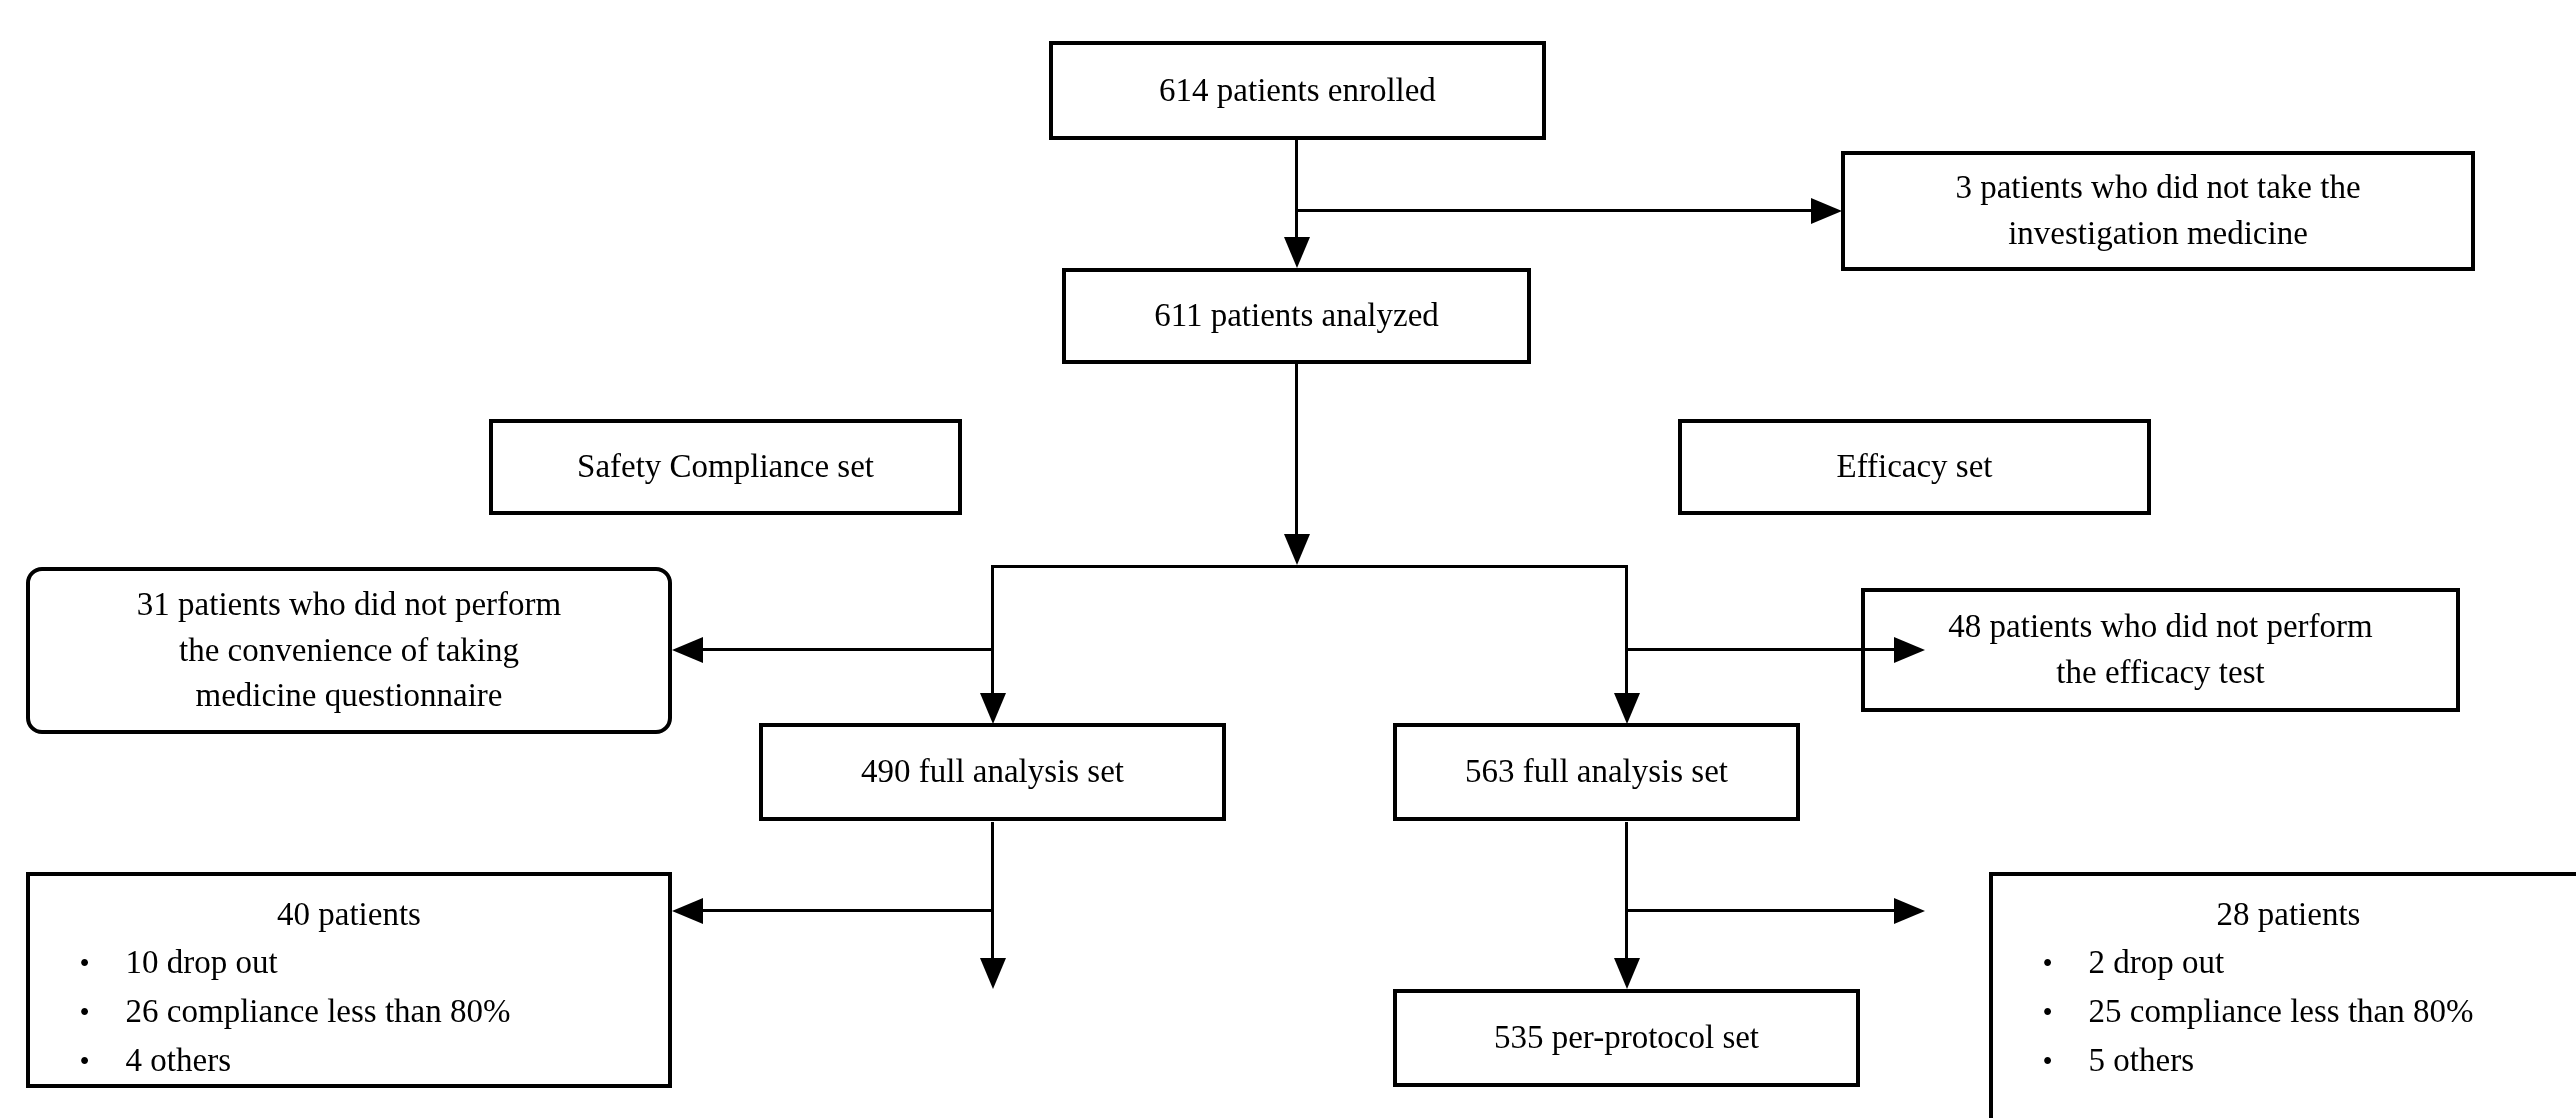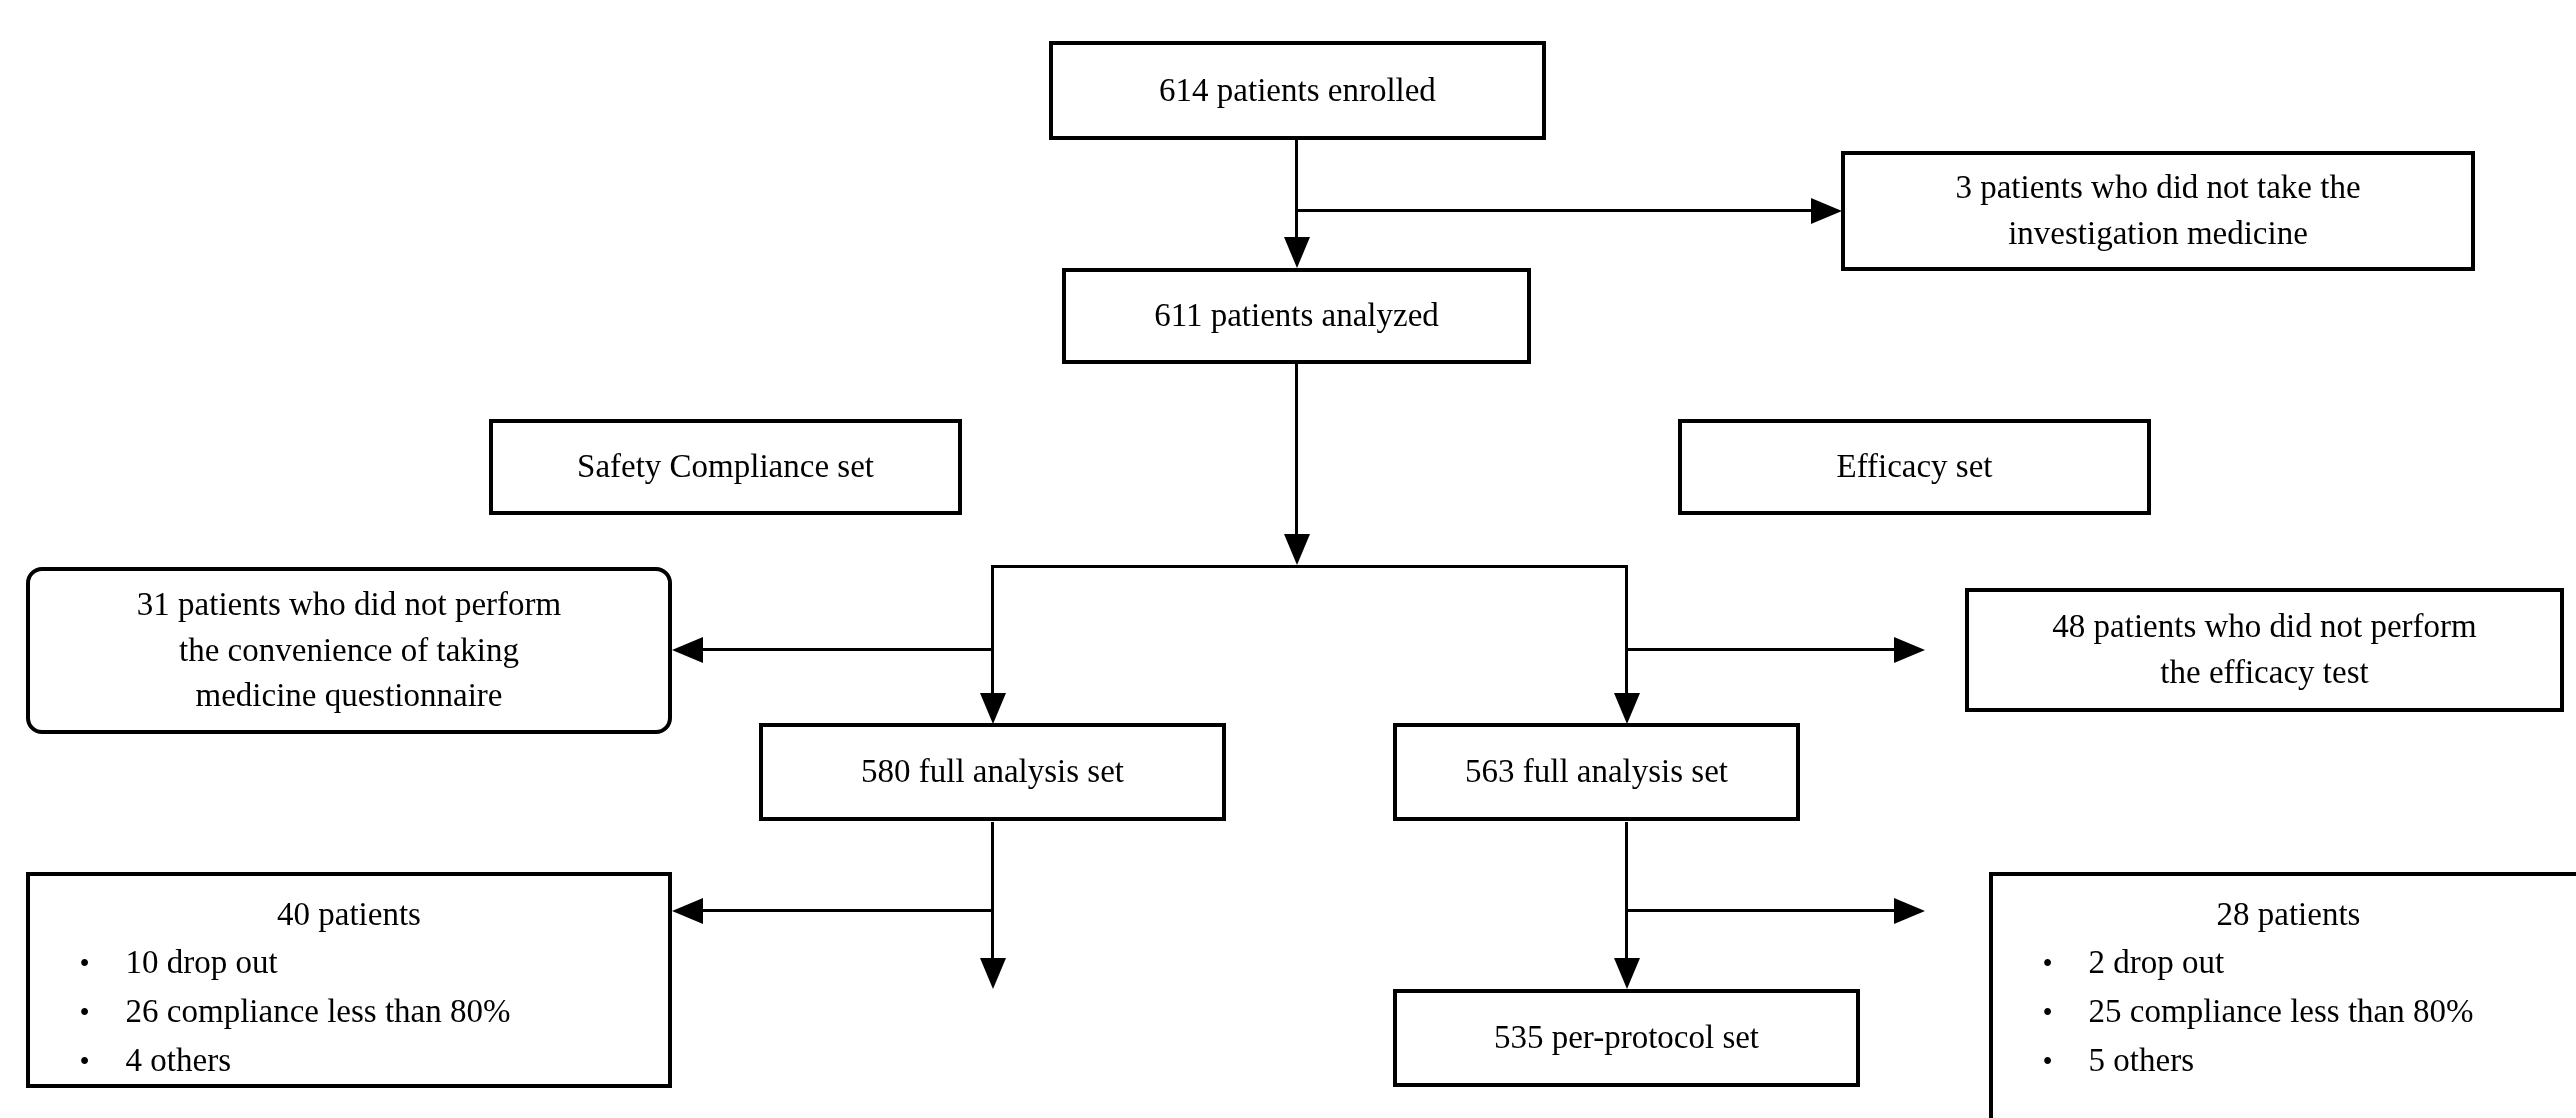--- a/index.html
+++ b/index.html
@@ -79,27 +79,27 @@
   <div class="box" style="left:1678px; top:419px; width:473px; height:96px;">
     <span class="box-label">Efficacy set</span>
   </div>
 
   <div class="box" style="left:26px; top:567px; width:646px; height:167px;border-radius:16px;">
     <span class="box-label">31 patients who did not perform
 the convenience of taking
 medicine questionnaire</span>
   </div>
 
-  <div class="box" style="left:1965px; top:588px; width:599px; height:124px;">
+  <div class="box" style="left:1861px; top:588px; width:599px; height:124px;">
     <span class="box-label">48 patients who did not perform
 the efficacy test</span>
   </div>
 
   <div class="box" style="left:759px; top:723px; width:467px; height:98px;">
-    <span class="box-label">580 full analysis set</span>
+    <span class="box-label">490 full analysis set</span>
   </div>
 
   <div class="box" style="left:1393px; top:723px; width:407px; height:98px;">
     <span class="box-label">563 full analysis set</span>
   </div>
 
   <div class="box list" style="left:26px; top:872px; width:646px; height:216px;">
     <div class="list-title">40 patients</div>
     <div class="bullet-row">
       <span class="bullet-glyph">•</span>

